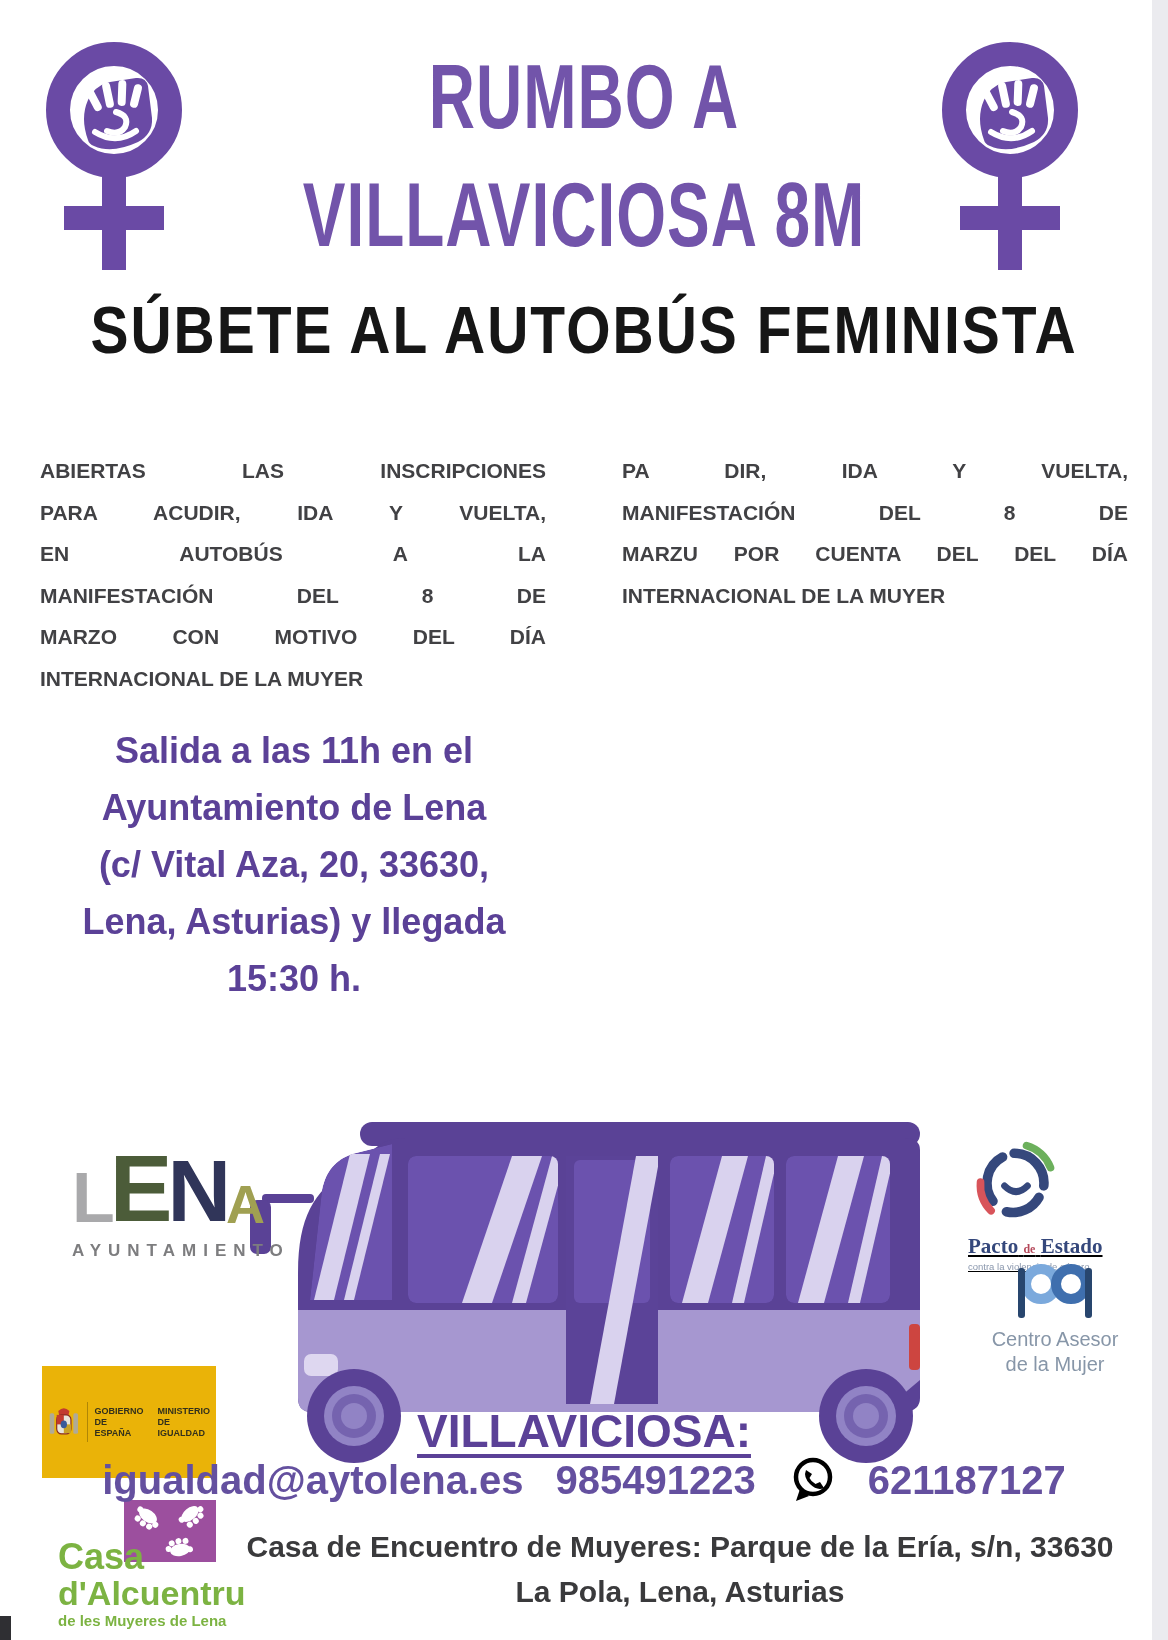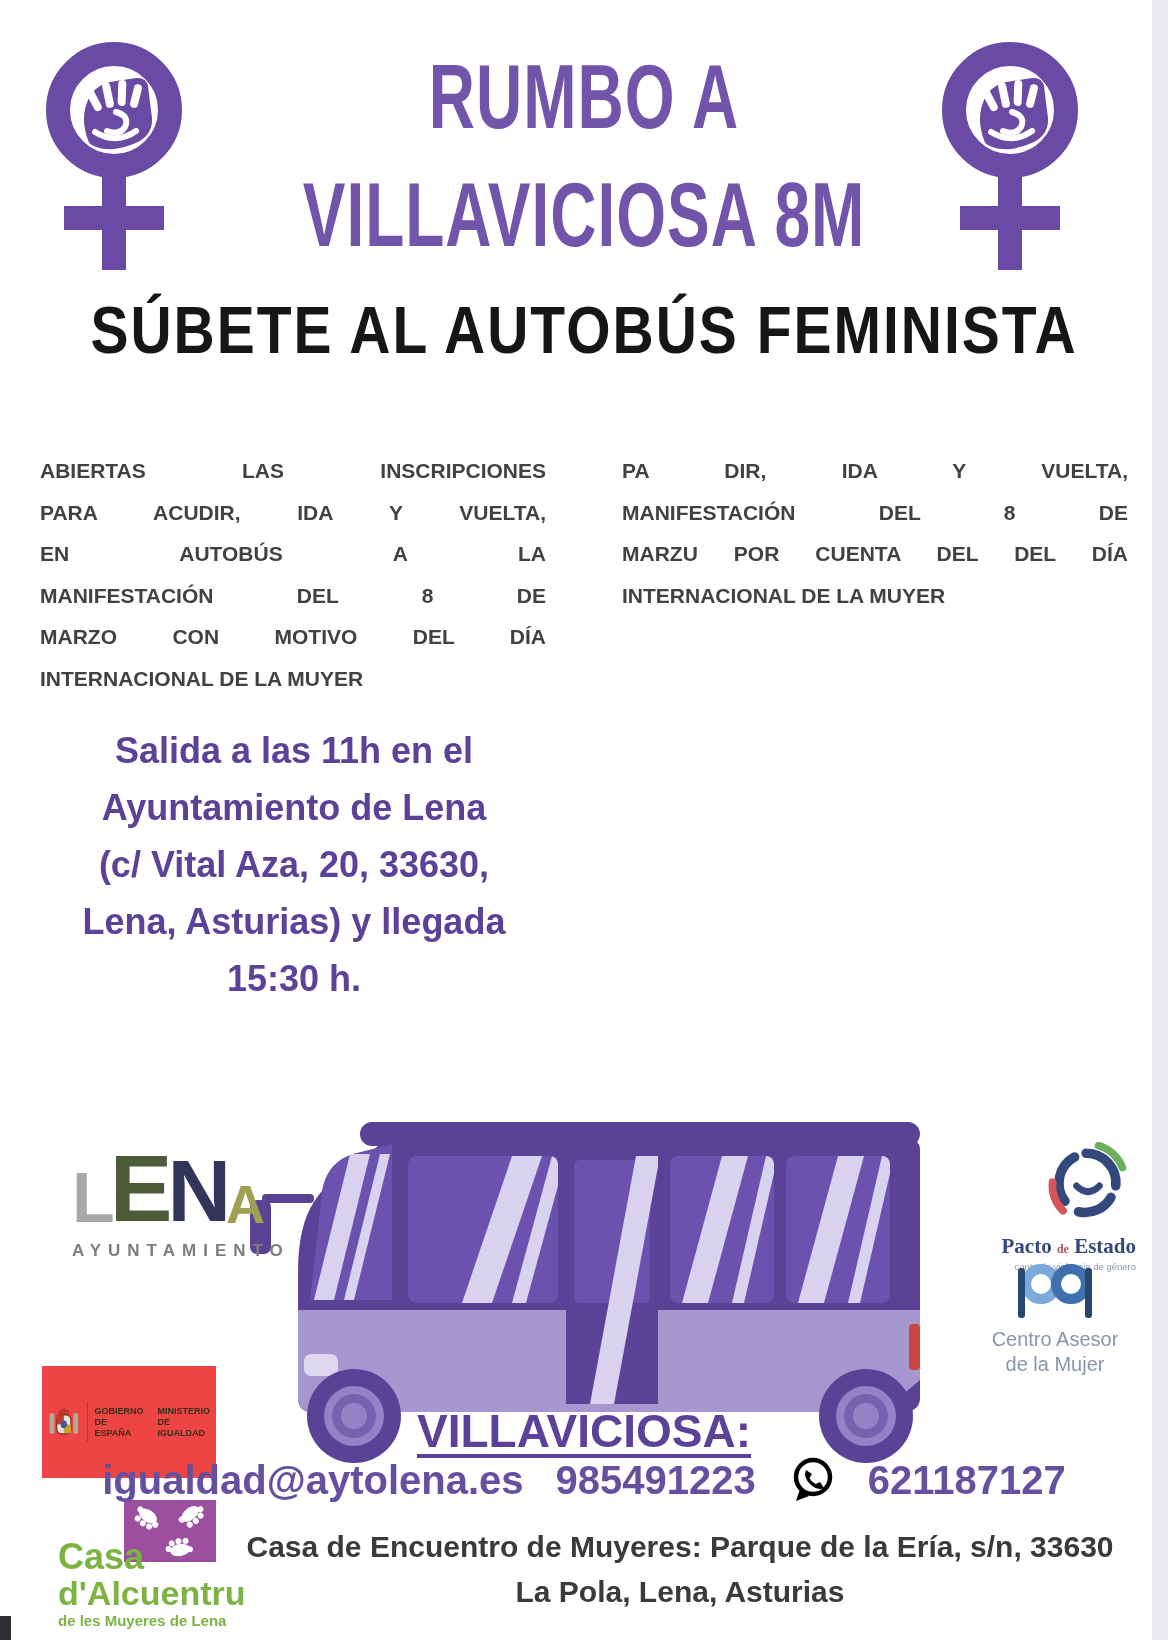--- a/index.html
+++ b/index.html
@@ -40,33 +40,33 @@
   .lena{left:72px;top:1152px;width:220px;}
   .lena-row{display:flex;align-items:flex-end;}
   .lena-letter{font-weight:bold;line-height:0.78;letter-spacing:-3px;margin-right:-2px;}
   .lena-l{font-size:70px;color:#a9a9ab;}
   .lena-e{font-size:94px;color:#4c5c39;}
   .lena-n{font-size:88px;color:#303559;}
   .lena-a{font-size:54px;color:#a0a052;}
   .lena-sub{margin-top:16px;font-size:17px;font-weight:bold;letter-spacing:7px;color:#7d7d7f;}
 
   
-  .gob{left:42px;top:1366px;width:174px;height:112px;background:#ef4444;display:flex;align-items:center;padding:0 6px;box-sizing:border-box;}
+  .gob{left:42px;top:1366px;width:174px;height:112px;background:#eab308;display:flex;align-items:center;padding:0 6px;box-sizing:border-box;}
   .gob-text{font-size:9px;font-weight:bold;color:#33301c;line-height:11px;margin-left:7px;}
   .gob-div{width:1px;height:40px;background:rgba(0,0,0,0.25);margin-left:7px;}
 
   
   .casa{left:52px;top:1498px;width:240px;height:140px;}
   .casa-square{position:absolute;left:72px;top:2px;width:92px;height:62px;background:#9c4f9e;}
   .casa-t1{position:absolute;left:6px;top:38px;font-size:36px;font-weight:bold;color:#7cb342;}
   .casa-t2{position:absolute;left:6px;top:76px;font-size:34px;font-weight:bold;color:#7cb342;}
   .casa-t3{position:absolute;left:6px;top:114px;font-size:15px;font-weight:bold;color:#7cb342;}
 
   
-  .pacto{left:968px;top:1136px;width:168px;text-align:right;}
+  .pacto{left:968px;top:1136px;width:168px;text-align:left;text-decoration:underline;}
   .pacto-title{font-family:"Liberation Serif","DejaVu Serif",serif;font-weight:bold;font-size:21px;color:#35487c;margin-top:2px;}
   .pacto-de{font-size:12px;color:#b5485a;}
   .pacto-sub{font-size:9.5px;color:#8a97ad;margin-top:2px;}
 
   
   .centro{left:975px;top:1258px;width:160px;text-align:center;}
   .centro-text{font-size:20px;color:#8796a8;line-height:23px;margin-top:2px;}
 
   
   .insc-head{

